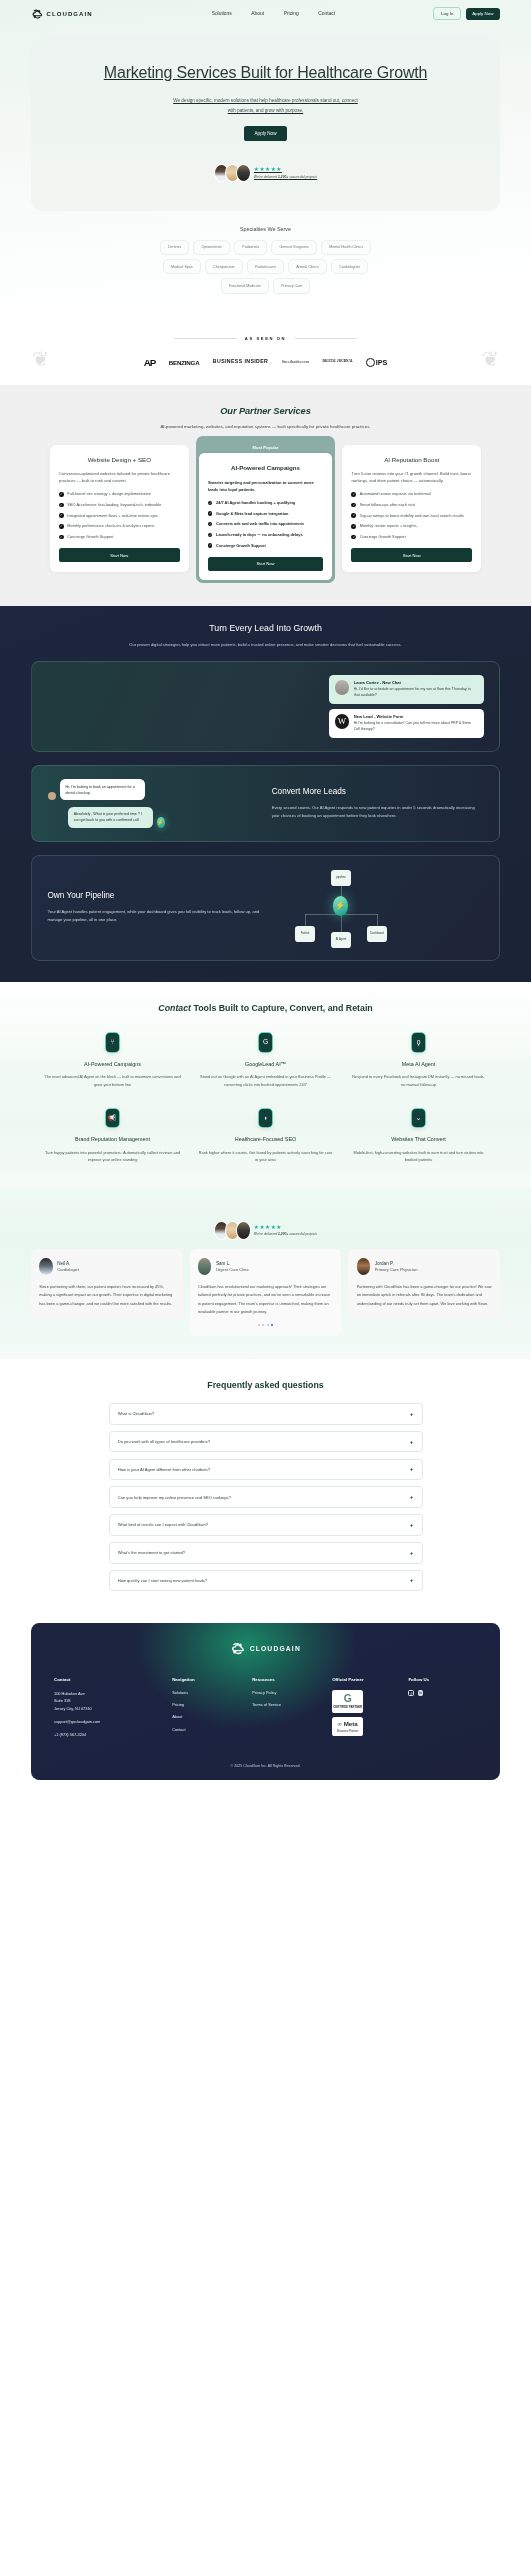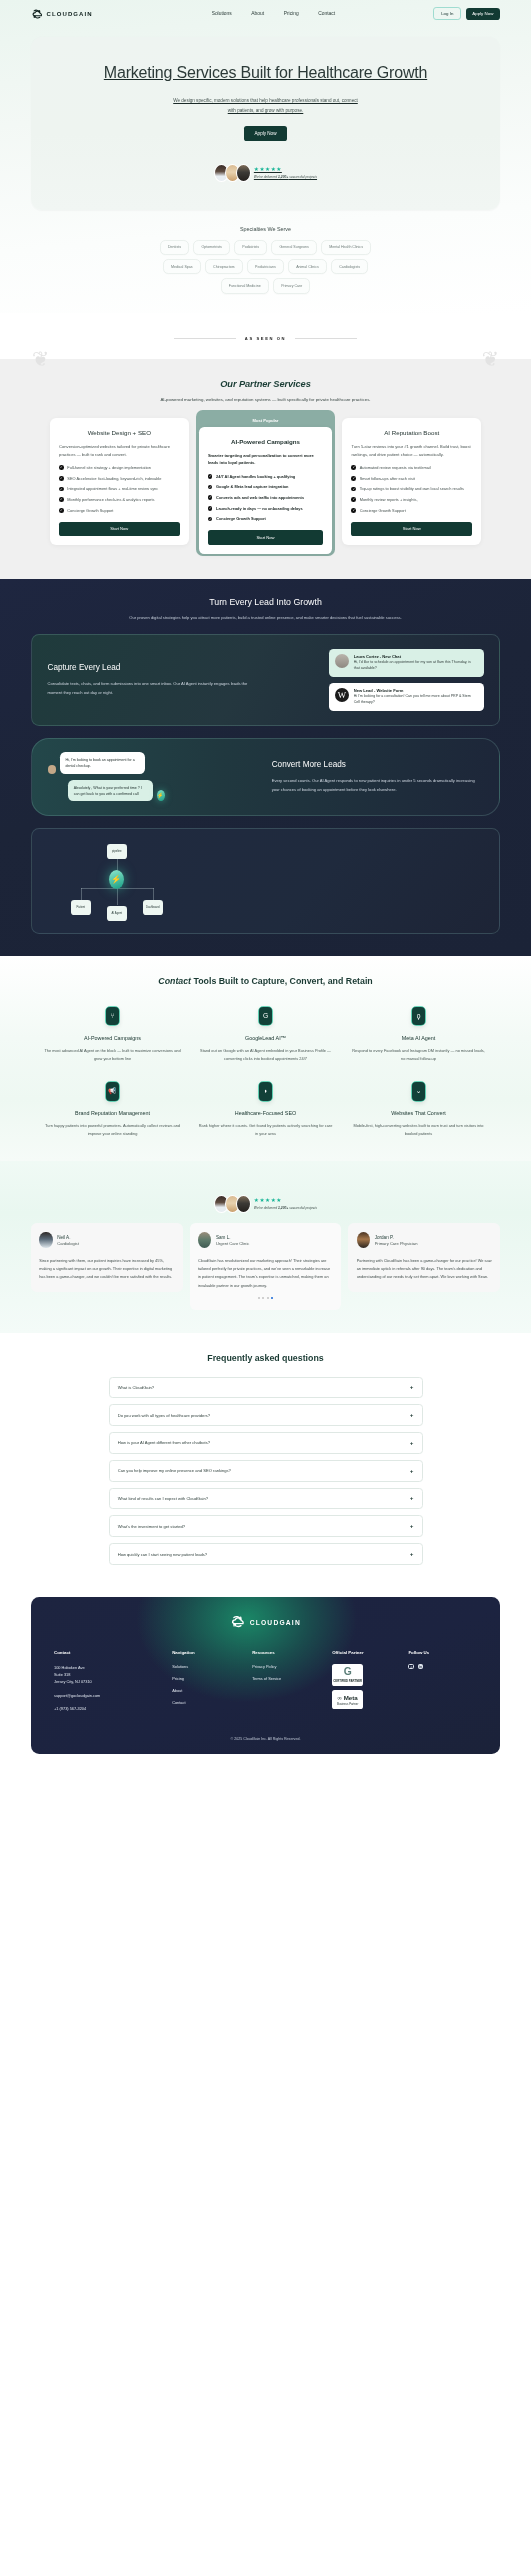--- a/index.html
+++ b/index.html
@@ -130,21 +130,21 @@
     background:linear-gradient(160deg,#1e2640 0%,#1c2438 45%,#1b2337 100%);
     padding:17.5px 0 21.6px 0; position:relative;
   }
   .dark-title { text-align:center; font-size:8.8px; color:#fff; font-weight:400; }
   .dark-sub { text-align:center; font-size:4.1px; color:#c3ccd8; margin-top:7.2px; line-height:1.9; }
   .panel {
     margin:12.4px 31px 0 31px; border:0.5px solid rgba(140,200,190,0.22); border-radius:8.2px;
     padding:13.4px 15.5px; display:flex; align-items:center; gap:12.4px; position:relative; overflow:hidden;
   }
   .panel.p1 { background:linear-gradient(115deg,#1f3b3c 0%,#24373f 45%,#1d2538 100%); }
-  .panel.p2 { background:linear-gradient(95deg,#23474a 0%,#20383f 40%,#1d2639 100%);border-radius:18px; }
+  .panel.p2 { background:linear-gradient(95deg,#23474a 0%,#20383f 40%,#1d2639 100%); }
   .panel.p3 { background:linear-gradient(130deg,#202a40 0%,#1f2a3d 60%,#1d2436 100%); }
   .panel-h { font-size:8.2px; color:#fff; font-weight:400; margin-bottom:8.2px; }
   .panel-p { font-size:4.1px; line-height:2.0; color:#cfd7e1; }
   .panel-left { flex:1; }
   .panel-right { flex:1; display:flex; flex-direction:column; gap:5.2px; align-items:flex-end; }
 
   .msg-card { width:100%; max-width:155px; border-radius:4.6px; padding:5.2px 6.2px; display:flex; gap:4.6px; align-items:flex-start; }
   .msg-card.green { background:#d9f0e6; }
   .msg-card.white { background:#fff; }
   .msg-av { flex:0 0 auto; width:14.4px; height:14.4px; border-radius:50%; background:#b8b0a6; }
@@ -329,20 +329,31 @@
     </div>
   </section>
 
   <section class="seen">
     <div class="laurel l">❦</div>
     <div class="laurel r">❦</div>
     <div class="seen-head">
       <div class="seen-line"></div>
       <div class="seen-label">AS SEEN ON</div>
       <div class="seen-line"></div>
+    </div>
+    <div class="logos">
+      <div class="logo-ap">AP</div>
+      <div class="logo-benzinga">BENZINGA</div>
+      <div class="logo-bi">BUSINESS INSIDER</div>
+      <div class="logo-si">StreetInsider.com</div>
+      <div class="logo-dj">DIGITAL JOURNAL</div>
+      <div class="logo-ips">
+        <div class="ips-globe"></div>
+        <span>IPS</span>
+      </div>
     </div>
   </section>
 
   <section class="services">
     <h2 class="svc-title">Our Partner Services</h2>
     <p class="svc-sub">AI-powered marketing, websites, and reputation systems — built specifically for private healthcare practices.</p>
     <div class="svc-grid">
 
       <div class="svc-col">
         <div class="svc-card">
@@ -432,24 +443,20 @@
       </div>
 
     </div>
   </section>
 
   <section class="dark">
     <h2 class="dark-title">Turn Every Lead Into Growth</h2>
     <p class="dark-sub">Our proven digital strategies help you attract more patients, build a trusted online presence, and make smarter decisions that fuel sustainable success.</p>
 
     <div class="panel p1">
-      <div class="panel-left">
-        <div class="panel-h">Capture Every Lead</div>
-        <div class="panel-p">Consolidate texts, chats, and form submissions into one smart inbox. Our AI Agent instantly engages leads the moment they reach out day or night.</div>
-      </div>
       <div class="panel-right">
         <div class="msg-card green">
           <div class="msg-av" style="background:linear-gradient(180deg,#b9b4ac,#8e8881)"></div>
           <div>
             <div class="msg-t">Laura Cortez - New Chat</div>
             <div class="msg-b">Hi, I'd like to schedule an appointment for my son at 8am this Thursday, is that available?</div>
           </div>
         </div>
         <div class="msg-card white">
           <div class="msg-av wp">W</div>
@@ -472,20 +479,24 @@
           <div class="spark">⚡</div>
         </div>
       </div>
       <div class="panel-left">
         <div class="panel-h">Convert More Leads</div>
         <div class="panel-p">Every second counts. Our AI Agent responds to new patient inquiries in under 5 seconds dramatically increasing your chances of booking an appointment before they look elsewhere.</div>
       </div>
     </div>
 
     <div class="panel p3">
+      <div class="panel-left">
+        <div class="panel-h">Own Your Pipeline</div>
+        <div class="panel-p">Your AI Agent handles patient engagement, while your dashboard gives you full visibility to track leads, follow up, and manage your pipeline, all in one place.</div>
+      </div>
       <div class="pipe">
         <div class="wire" style="left:69px; top:15.5px; width:0.5px; height:13.4px;"></div>
         <div class="wire" style="left:33px; top:45px; width:73px; height:0.5px;"></div>
         <div class="wire" style="left:33px; top:45px; width:0.5px; height:12.4px;"></div>
         <div class="wire" style="left:105px; top:45px; width:0.5px; height:12.4px;"></div>
         <div class="wire" style="left:69px; top:45px; width:0.5px; height:17.5px;"></div>
         <div class="node" style="left:59px; top:1px;">pipeline</div>
         <div class="pipe-core">⚡</div>
         <div class="node" style="left:23px; top:57px;">Patient</div>
         <div class="node" style="left:59px; top:63px;">AI Agent</div>

